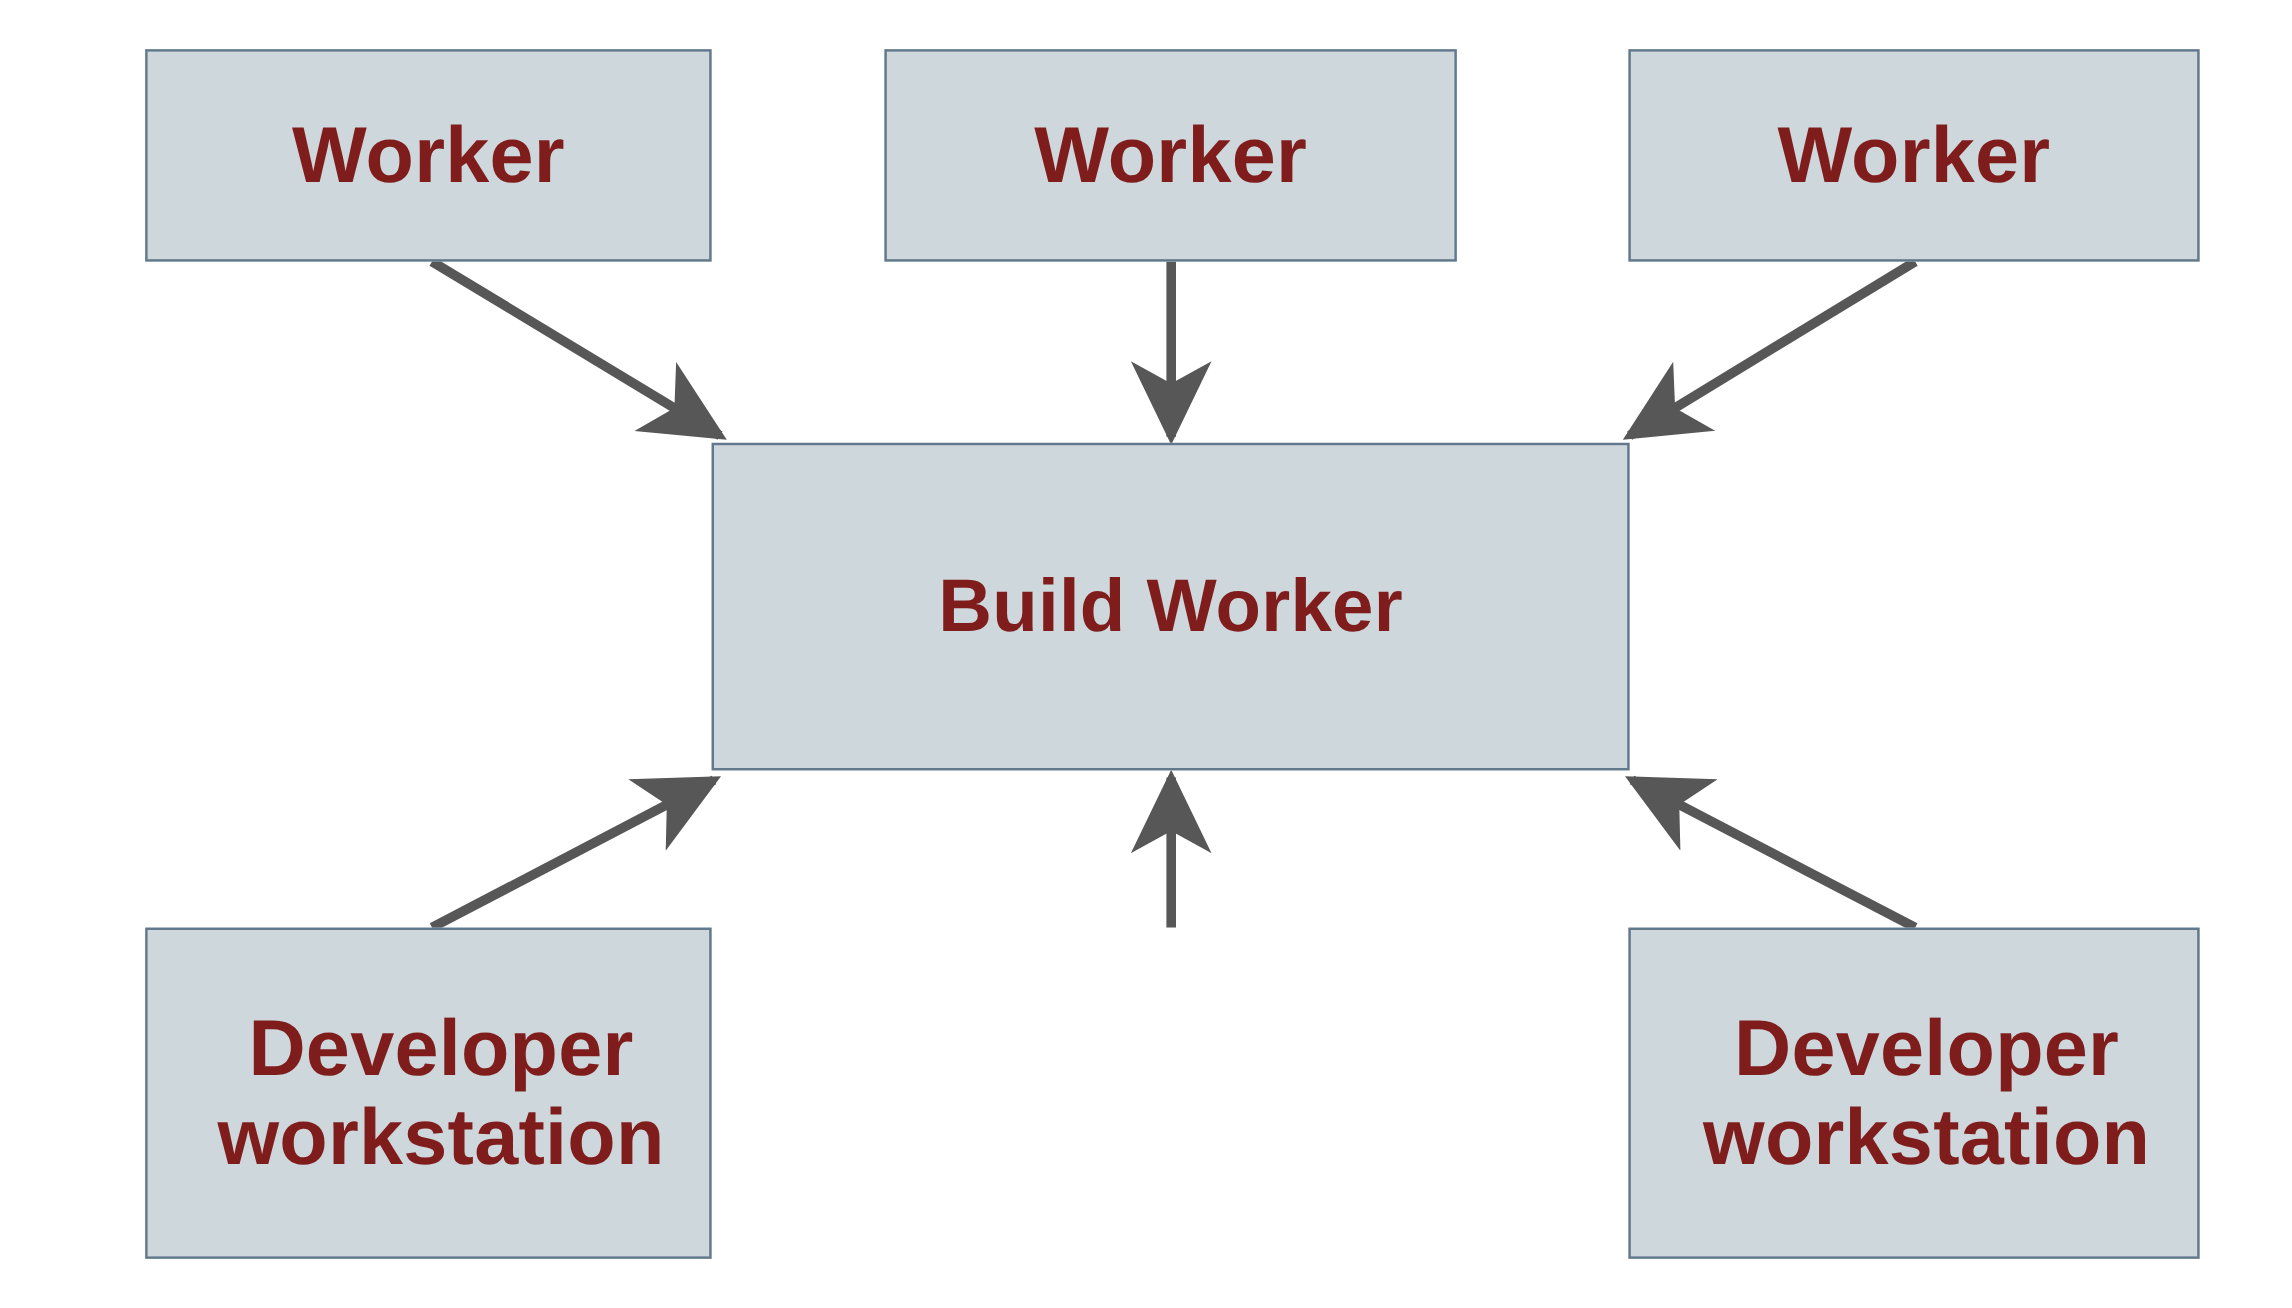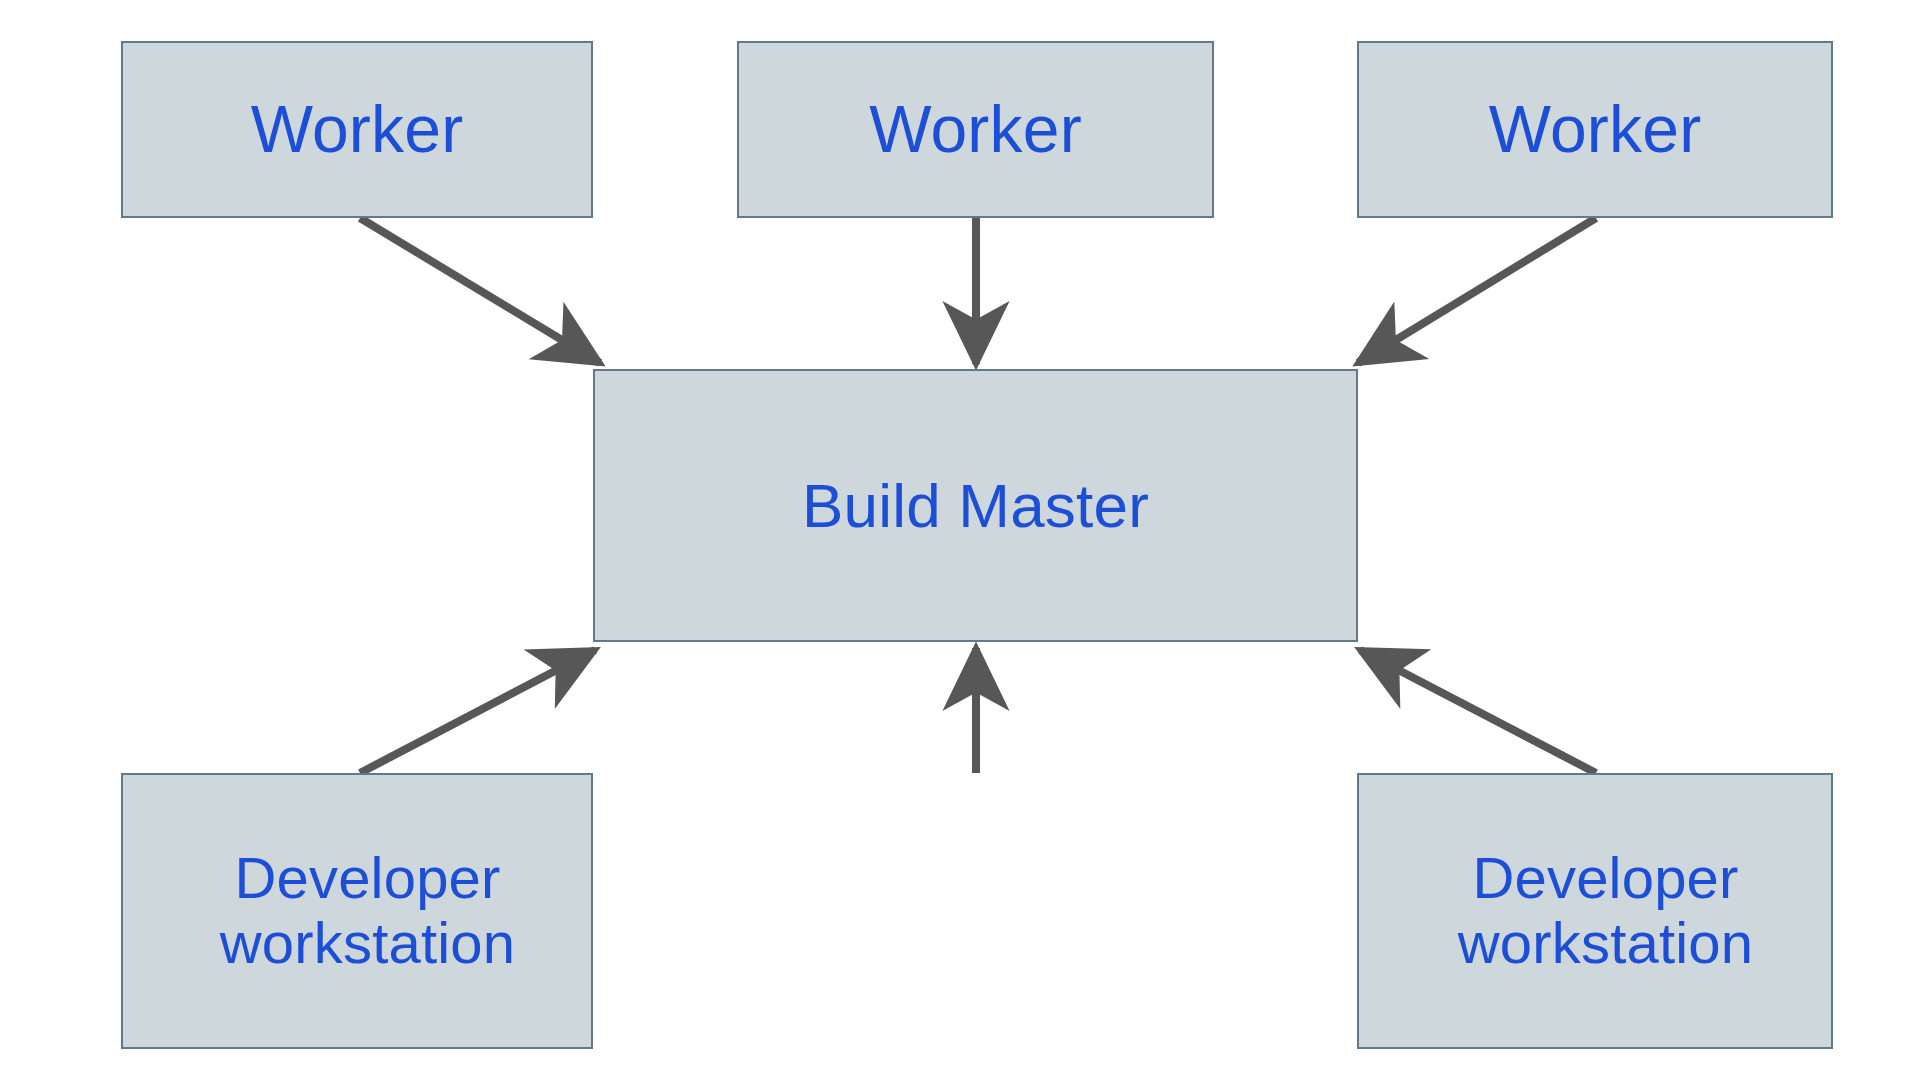--- a/index.html
+++ b/index.html
@@ -32,41 +32,41 @@
     position: absolute;
     box-sizing: border-box;
     background: #ced7db;
     border: 2px solid #61798a;
     display: flex;
     align-items: center;
     justify-content: center;
     text-align: center;
   }
   .node-label {
-    color: #1d4ed8;
-    font-weight: 400;
+    color: #7f1d1d;
+    font-weight: 700;
     line-height: 1.12;
     letter-spacing: 0.2px;
     white-space: pre-line;
   }
   
   #node-worker-1 { left: 121px; top: 41px;  width: 472px; height: 177px; }
   #node-worker-2 { left: 737px; top: 41px;  width: 477px; height: 177px; }
   #node-worker-3 { left: 1357px; top: 41px; width: 476px; height: 177px; }
   #node-build-master { left: 593px; top: 369px; width: 765px; height: 273px; }
   #node-dev-left  { left: 121px;  top: 773px; width: 472px; height: 276px; }
   #node-ci-server { left: 737px;  top: 773px; width: 477px; height: 276px; }
   #node-dev-right { left: 1357px; top: 773px; width: 476px; height: 276px; }
 
   #node-worker-1 .node-label,
   #node-worker-2 .node-label,
   #node-worker-3 .node-label { font-size: 66px; }
   #node-build-master .node-label { font-size: 62px; }
   #node-dev-left .node-label,
-  #node-dev-right .node-label { font-size: 58px; margin-left: 21px; }
+  #node-dev-right .node-label { font-size: 66px; margin-left: 21px; }
   #node-ci-server .node-label { font-size: 62px; }
 </style>
 </head>
 <body>
 
 <div id="canvas">
 
   <svg id="edge-layer" viewBox="0 0 1910 1090" width="1910" height="1090" xmlns="http://www.w3.org/2000/svg">
     <defs>
       <marker id="arrowhead" viewBox="0 0 12 12" refX="10.5" refY="6" markerWidth="9" markerHeight="9" orient="auto-start-reverse" markerUnits="strokeWidth">
@@ -93,21 +93,21 @@
 
   <div class="node" id="node-worker-2">
     <span class="node-label">Worker</span>
   </div>
 
   <div class="node" id="node-worker-3">
     <span class="node-label">Worker</span>
   </div>
 
   <div class="node" id="node-build-master">
-    <span class="node-label">Build Master</span>
+    <span class="node-label">Build Worker</span>
   </div>
 
   <div class="node" id="node-dev-left">
     <span class="node-label">Developer
 workstation</span>
   </div>
 
 
   <div class="node" id="node-dev-right">
     <span class="node-label">Developer

